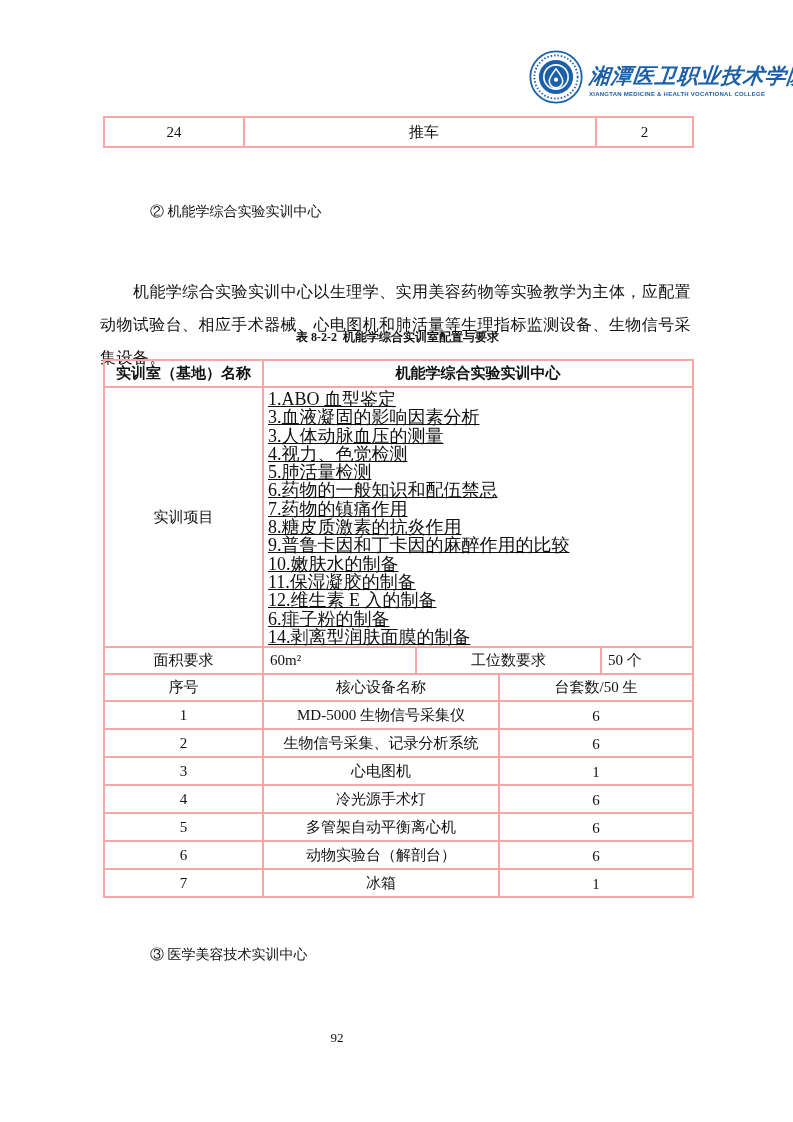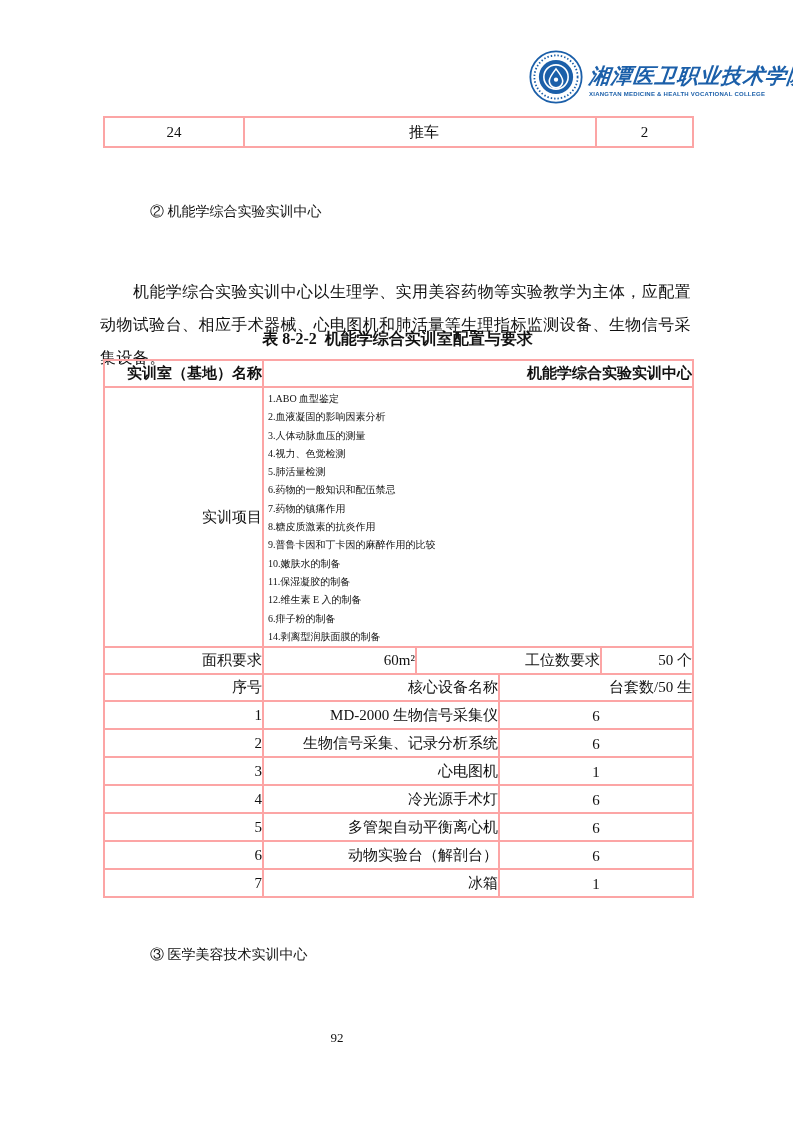--- a/index.html
+++ b/index.html
@@ -21,48 +21,48 @@
     color:#1b5fa9; font-family:"Liberation Sans","DejaVu Sans",sans-serif;
     font-size:6px; letter-spacing:0.25px; white-space:nowrap; margin-top:1px; font-weight:bold;
   }
   
   table { border-collapse:collapse; table-layout:fixed; }
   td { border:2px solid #fca5a5; padding:0; font-size:15px; vertical-align:middle; overflow:hidden; }
   .t-top { position:absolute; top:116px; left:103px; width:589px; }
   .t-top td { height:30px; text-align:center; }
   .t-top td.cell-name { text-align:center; padding-left:8px; }
   .t-main { position:absolute; top:359px; left:103px; width:589px; }
-  .t-main td.c { text-align:right; }
+  .t-main td.c { text-align:center; }
   .t-main .hdr { font-weight:bold; font-size:15px; }
   .row-h1 td { height:27px; }
   .row-course td { height:24px; }
   .row-area td { height:27px; }
   .row-seq td { height:27px; }
   .row-eq td { height:28px; }
   .projects-cell { vertical-align:top; padding:2px 4px 0 4px; }
-  .project-line { font-size:10px; line-height:18.3px; white-space:nowrap; }
-  .left-pad { text-align:right; padding-left:6px; }
+  .project-line { font-size:18px; line-height:18.3px; white-space:nowrap;text-decoration:underline; }
+  .left-pad { text-align:left; padding-left:6px; }
   .qty-low { vertical-align:bottom; padding-bottom:4px; text-align:center; line-height:1; }
   
   .sec-heading {
     position:absolute; left:100px; width:592px; font-size:14px;
     padding-left:50px; white-space:nowrap;
   }
   #sec2-heading { top:203px; }
   #sec3-heading { top:946px; }
   .body-par {
     position:absolute; left:100px; width:591px; font-size:16px;
     line-height:33px; text-align:justify; text-indent:33px;
     letter-spacing:0.4px;
   }
   #sec2-par { top:247px;margin-top:28px; }
   #sec3-par { top:972px; }
   .tbl-title {
     position:absolute; top:329px; left:103px; width:589px;
-    text-align:center; font-weight:bold; font-size:16px; white-space:pre;
+    text-align:center; font-weight:bold; font-size:12px; white-space:pre;
   }
   .page-num {
     position:absolute; top:1030px; left:0; width:674px;
     text-align:center; font-size:13px;
   }
 </style>
 </head>
 <body>
 
 <div class="page">
@@ -112,21 +112,21 @@
     </colgroup>
     <tbody>
         <tr class="row-h1">
       <td class="c hdr">实训室（基地）名称</td>
       <td class="c hdr" colspan="4">机能学综合实验实训中心</td>
     </tr>
     <tr>
       <td class="c">实训项目</td>
       <td class="projects-cell" colspan="4">
         <div class="project-line">1.ABO 血型鉴定</div>
-        <div class="project-line">2.血液凝固的影响因素分析</div>
+        <div class="project-line">3.血液凝固的影响因素分析</div>
         <div class="project-line">3.人体动脉血压的测量</div>
         <div class="project-line">4.视力、色觉检测</div>
         <div class="project-line">5.肺活量检测</div>
         <div class="project-line">6.药物的一般知识和配伍禁忌</div>
         <div class="project-line">7.药物的镇痛作用</div>
         <div class="project-line">8.糖皮质激素的抗炎作用</div>
         <div class="project-line">9.普鲁卡因和丁卡因的麻醉作用的比较</div>
         <div class="project-line">10.嫩肤水的制备</div>
         <div class="project-line">11.保湿凝胶的制备</div>
         <div class="project-line">12.维生素 E 入的制备</div>
@@ -140,21 +140,21 @@
       <td class="c" colspan="2">工位数要求</td>
       <td class="left-pad">50 个</td>
     </tr>
     <tr class="row-seq">
       <td class="c">序号</td>
       <td class="c" colspan="2">核心设备名称</td>
       <td class="c" colspan="2">台套数/50 生</td>
     </tr>
     <tr class="row-eq">
       <td class="c">1</td>
-      <td class="c" colspan="2">MD-2000 生物信号采集仪</td>
+      <td class="c" colspan="2">MD-5000 生物信号采集仪</td>
       <td class="qty-low" colspan="2">6</td>
     </tr>
     <tr class="row-eq">
       <td class="c">2</td>
       <td class="c" colspan="2">生物信号采集、记录分析系统</td>
       <td class="qty-low" colspan="2">6</td>
     </tr>
     <tr class="row-eq">
       <td class="c">3</td>
       <td class="c" colspan="2">心电图机</td>

